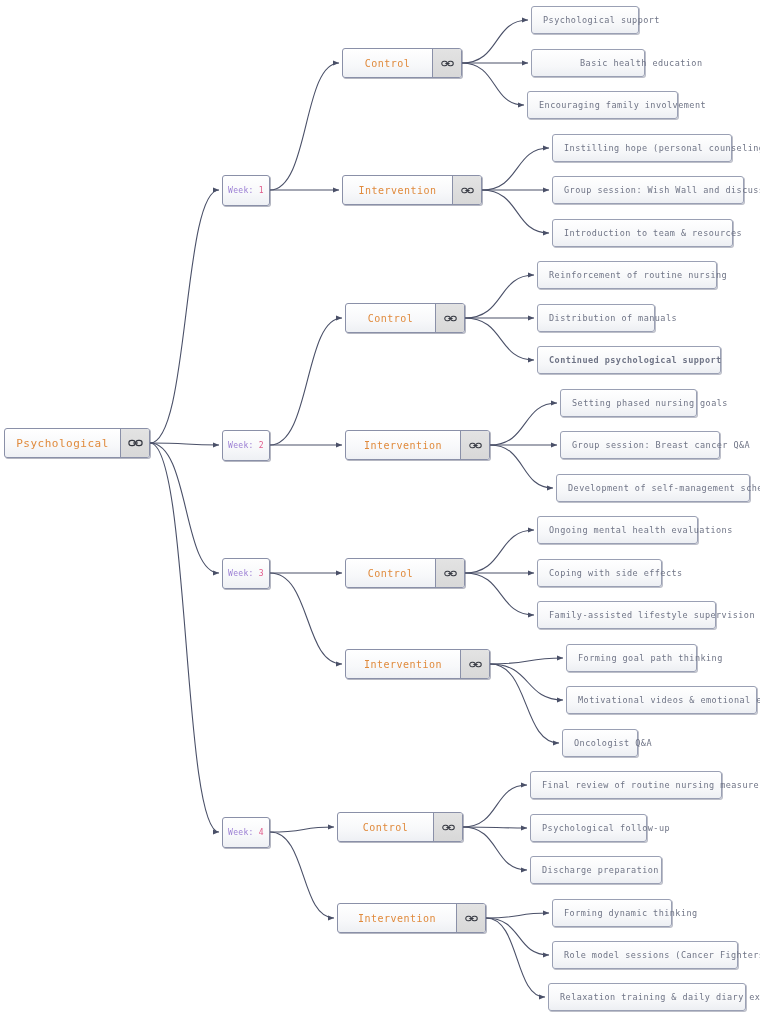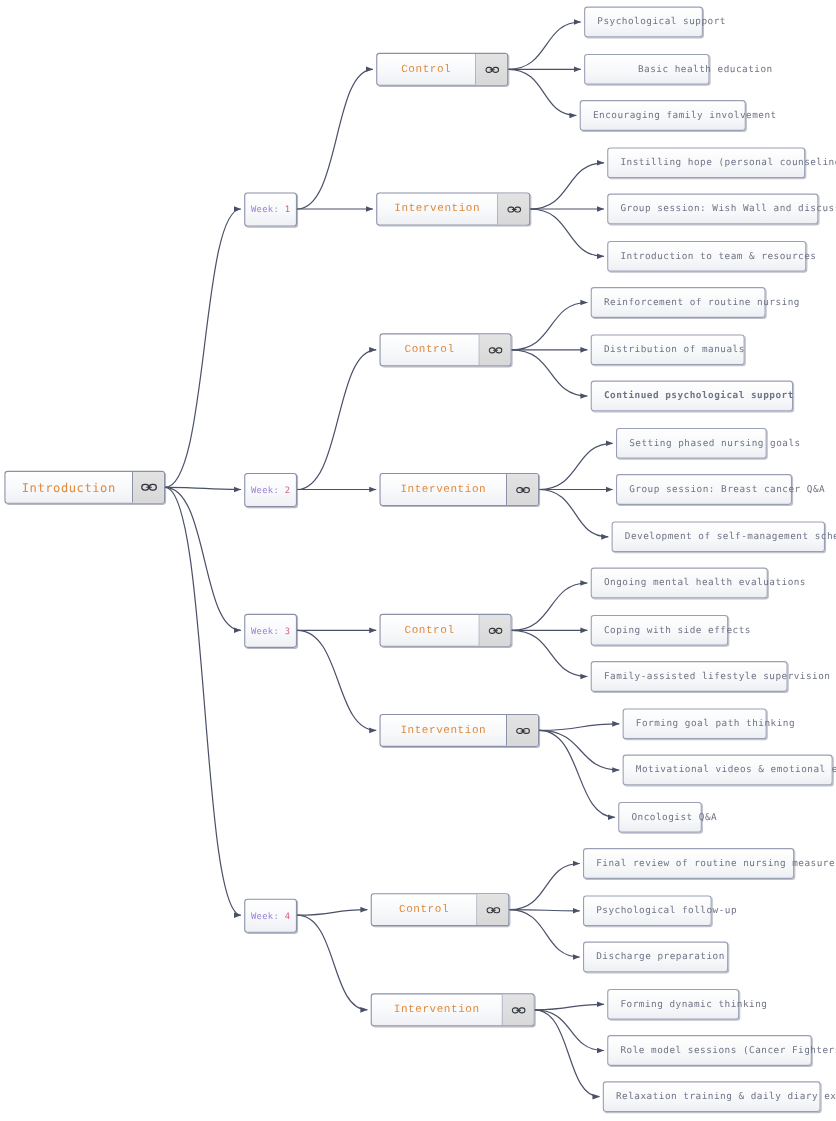--- a/index.html
+++ b/index.html
@@ -38,21 +38,21 @@
   .node.root{left:4px;top:428px;width:146px;height:30px;}
   .node.root .label{color:#e08a3c;font-size:11px;}
 
   
   .node.week{width:48px;height:31px;}
   .node.week .label{font-size:8px;letter-spacing:.3px;}
   .node.week .label .wk{color:#9b7fd4;}
   .node.week .label .num{color:#e05a8a;}
 
   
-  .node.grp{height:30px;font-family:Liberation Mono, monospace;}
+  .node.grp{height:30px;}
   .node.grp .label{color:#e08a3c;font-size:10px;}
 
   
   .leaf{
     position:absolute;box-sizing:border-box;height:28px;
     display:flex;align-items:center;
     padding:0 11px;
     border:1px solid #9aa0b4;
     border-radius:3px;
     background:linear-gradient(180deg,#ffffff 0%,#f6f7f9 65%,#edeff3 100%);
@@ -109,21 +109,21 @@
         <path d="M463,827 C499.85,827 493.15,828 527,828"></path>
         <path d="M463,827 C499.85,827 493.15,870 527,870"></path>
         <path d="M270,832 C306.85,832 300.15,918 334,918"></path>
         <path d="M486,918 C522.3,918 515.7,913 549,913"></path>
         <path d="M486,918 C522.3,918 515.7,955 549,955"></path>
         <path d="M486,918 C520.1,918 513.9,997 545,997"></path>
       </g>
   </svg>
 
   <div class="node root">
-    <span class="label">Introduction</span>
+    <span class="label">Psychological</span>
     <span class="linkcell">
       <svg class="chain" width="15" height="10" viewBox="0 0 22 12" aria-hidden="true">
         <g fill="none" stroke="#33363f" stroke-width="1.7">
           <rect x="1.3" y="2.2" width="9.2" height="7.6" rx="3.8"></rect>
           <rect x="11.5" y="2.2" width="9.2" height="7.6" rx="3.8"></rect>
           <line x1="7.3" y1="6" x2="14.7" y2="6" stroke-width="1.5"></line>
         </g>
       </svg>
     </span>
   </div>
@@ -178,22 +178,22 @@
         <span class="linkcell">
           <svg class="chain" width="13" height="9" viewBox="0 0 22 12" aria-hidden="true">
             <g fill="none" stroke="#33363f" stroke-width="1.8">
               <rect x="1.3" y="2.2" width="9.2" height="7.6" rx="3.8"></rect>
               <rect x="11.5" y="2.2" width="9.2" height="7.6" rx="3.8"></rect>
               <line x1="7.3" y1="6" x2="14.7" y2="6" stroke-width="1.6"></line>
             </g>
           </svg>
         </span>
       </div>
-      <div class="leaf" style="left: 537px; top: 261px; width: 159px;">Reinforcement of routine nursing</div>
-      <div class="leaf" style="left: 537px; top: 304px; width: 140px;">Distribution of manuals</div>
+      <div class="leaf" style="left: 537px; top: 261px; width: 180px;">Reinforcement of routine nursing</div>
+      <div class="leaf" style="left: 537px; top: 304px; width: 118px;">Distribution of manuals</div>
       <div class="leaf" style="left: 537px; top: 346px; width: 184px; font-weight: bold;">Continued psychological support</div>
       <div class="node grp" style="left: 345px; top: 430px; width: 145px;">
         <span class="label">Intervention</span>
         <span class="linkcell">
           <svg class="chain" width="13" height="9" viewBox="0 0 22 12" aria-hidden="true">
             <g fill="none" stroke="#33363f" stroke-width="1.8">
               <rect x="1.3" y="2.2" width="9.2" height="7.6" rx="3.8"></rect>
               <rect x="11.5" y="2.2" width="9.2" height="7.6" rx="3.8"></rect>
               <line x1="7.3" y1="6" x2="14.7" y2="6" stroke-width="1.6"></line>
             </g>

